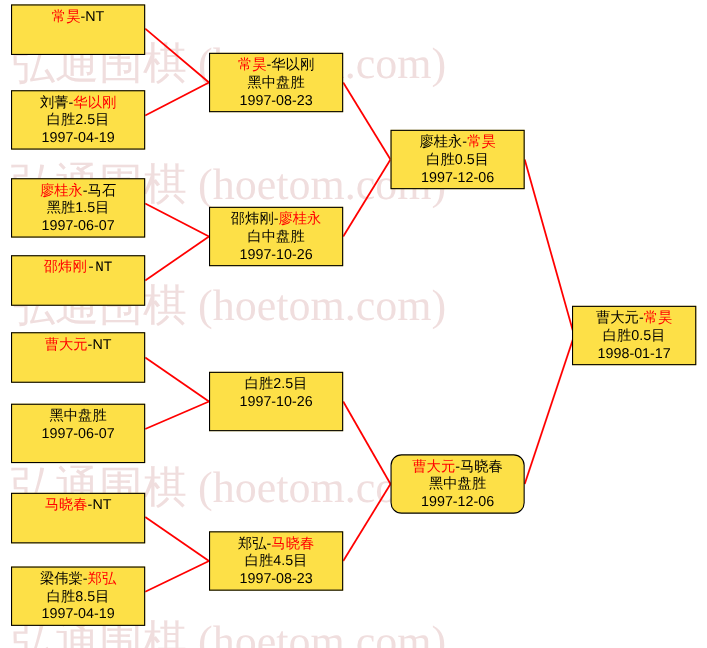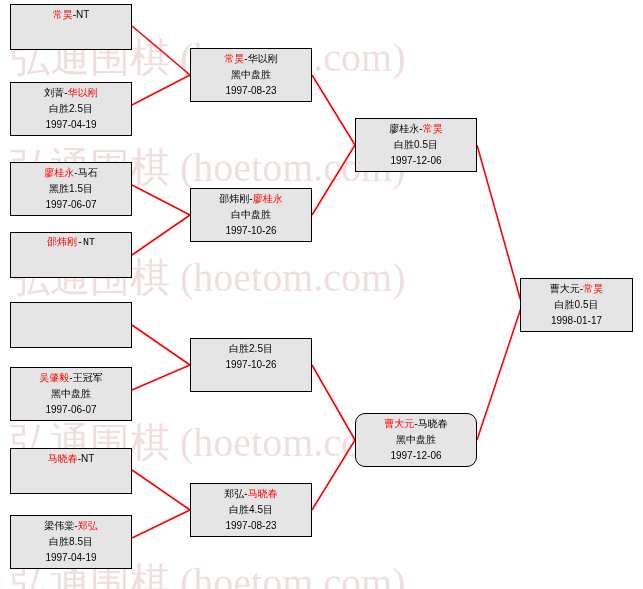--- a/index.html
+++ b/index.html
@@ -23,24 +23,24 @@
   }
 
   
   #lines{position:absolute;left:0;top:0;width:643px;height:589px;z-index:1;}
 
   
   .node{
     position:absolute;
     box-sizing:border-box;
     border:1px solid #000000;
-    background:#e5e5e5;
+    background:#fde047;
     z-index:2;
     text-align:center;
-    font-size:10px;
+    font-size:13px;
     line-height:16px;
     color:#000000;
     padding-top:2px;
     white-space:nowrap;
   }
   .node .ln{display:block;height:16px;}
   .red{color:#ff0000;}
   .blk{color:#000000;}
 </style>
 </head>
@@ -94,25 +94,25 @@
       <span class="ln"><span class="red">廖桂永</span><span class="blk">-马石</span></span>
       <span class="ln"><span class="blk">黑胜1.5目</span></span>
       <span class="ln"><span class="blk">1997-06-07</span></span>
     </div>
   <div class="node" id="n-r1-m4" style="left:10px;top:232px;width:122px;height:46px;font-family:Liberation Mono, monospace;">
       <span class="ln"><span class="red">邵炜刚</span><span class="blk">-NT</span></span>
       <span class="ln">&nbsp;</span>
       <span class="ln">&nbsp;</span>
     </div>
   <div class="node" id="n-r1-m5" style="left:10px;top:302px;width:122px;height:46px;">
+      <span class="ln"><span class="red">曹大元</span><span class="blk">-NT</span></span>
       <span class="ln">&nbsp;</span>
       <span class="ln">&nbsp;</span>
     </div>
   <div class="node" id="n-r1-m6" style="left:10px;top:367px;width:122px;height:54px;">
-      <span class="ln"><span class="red">吴肇毅</span><span class="blk">-王冠军</span></span>
       <span class="ln"><span class="blk">黑中盘胜</span></span>
       <span class="ln"><span class="blk">1997-06-07</span></span>
     </div>
   <div class="node" id="n-r1-m7" style="left:10px;top:448px;width:122px;height:46px;">
       <span class="ln"><span class="red">马晓春</span><span class="blk">-NT</span></span>
       <span class="ln">&nbsp;</span>
       <span class="ln">&nbsp;</span>
     </div>
   <div class="node" id="n-r1-m8" style="left:10px;top:515px;width:122px;height:54px;">
       <span class="ln"><span class="blk">梁伟棠</span><span class="blk">-</span><span class="red">郑弘</span></span>

